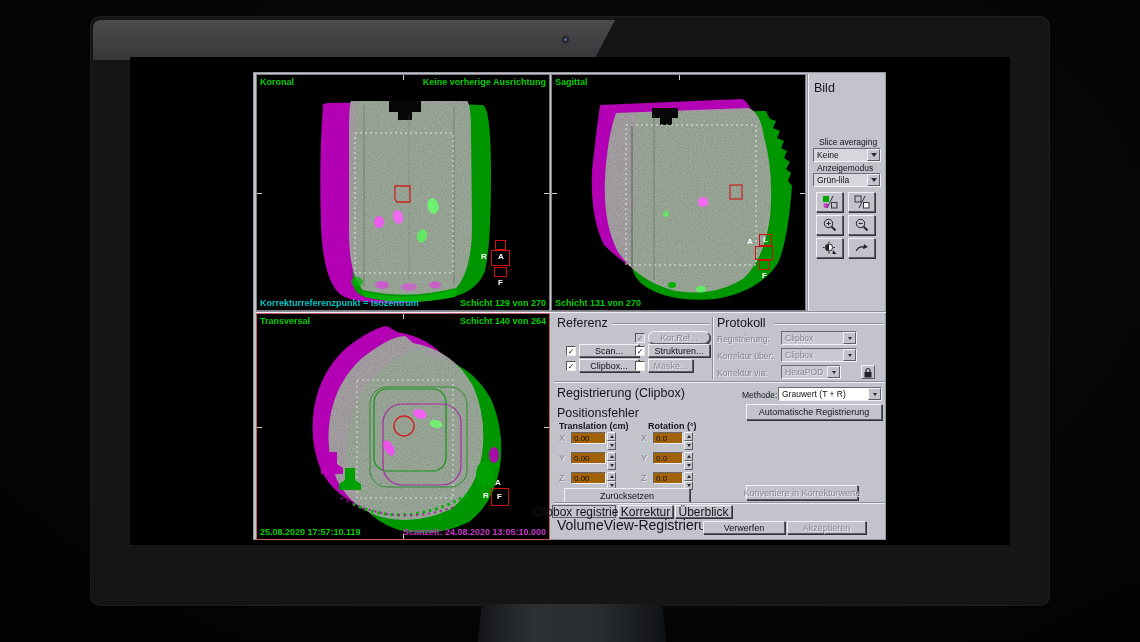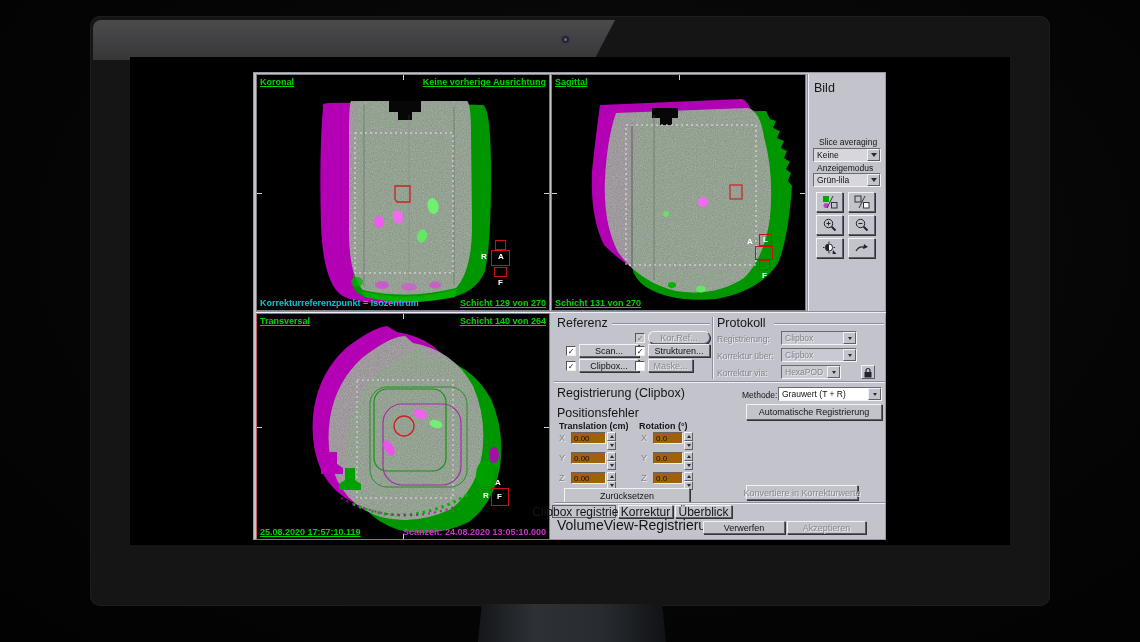--- a/index.html
+++ b/index.html
@@ -26,21 +26,21 @@
   .dialog { position:absolute; left:123px; top:15px; width:633px; height:468px;
             background:#c3c3cb; border:1px solid #96969e; }
   .sep-h { position:absolute; height:1px; background:#8f8f97; box-shadow:0 1px 0 #eef; }
   .sep-v { position:absolute; width:1px; background:#8f8f97; box-shadow:1px 0 0 #eef; }
 
   
   .vp { position:absolute; background:#000; border:1px solid #7e7e86; overflow:hidden; }
   .vp.active { border-color:#c06060; }
   .vp svg { position:absolute; left:0; top:0; }
   .vptxt { position:absolute; font-size:9px; font-weight:bold; line-height:10px; white-space:nowrap; }
-  .green { color:#00d400;text-decoration:underline; } .cyan { color:#00c8c8; } .mag { color:#cc33cc; }
+  .green { color:#00d400; } .cyan { color:#00c8c8; } .mag { color:#cc33cc; }
   .tl { left:3px; top:2px; } .tr { right:3px; top:2px; } .bl { left:3px; bottom:2px; } .br { right:3px; bottom:2px; }
   .tick { position:absolute; background:#cfcfcf; }
   .tick.t { left:50%; top:0; width:1px; height:5px; }
   .tick.b { left:50%; bottom:0; width:1px; height:5px; }
   .tick.l { left:0; top:50%; width:5px; height:1px; }
   .tick.r { right:0; top:50%; width:5px; height:1px; }
 
   
   .marker { position:absolute; }
   .mk-box { position:absolute; border:1.5px solid #cc1111; }
@@ -369,21 +369,21 @@
         <div class="dd white" style="left:524px;top:314px;width:104px;">
           <span>Grauwert (T + R)</span>
           <span class="ab">
               <span class="tri-d s"></span>
             </span>
         </div>
         <div class="btn" style="left:492px;top:331px;width:136px;height:16px;">Automatische Registrierung</div>
 
         <div class="h1" style="left:303px;top:333px;">Positionsfehler</div>
         <div class="lbl b" style="left:305px;top:348px;">Translation (cm)</div>
-        <div class="lbl b" style="left:385px;top:348px;">Rotation (°)</div>
+        <div class="lbl b" style="left:394px;top:348px;">Rotation (°)</div>
 
         <div class="lbl dis" style="left:305px;top:360px;">X</div>
         <div class="spin-f" style="left:317px;top:359px;">0.00</div>
         <div class="spin-b" style="left:353px;top:359px;">
             <span class="sb">
               <span class="tri-u"></span>
             </span>
             <span class="sb">
               <span class="tri-d s"></span>
             </span>

